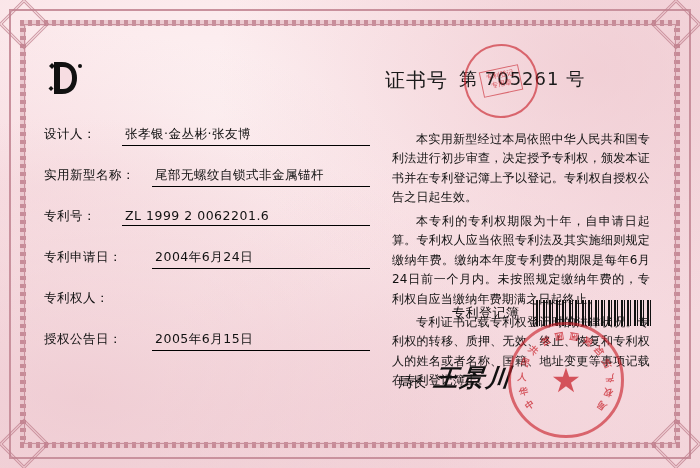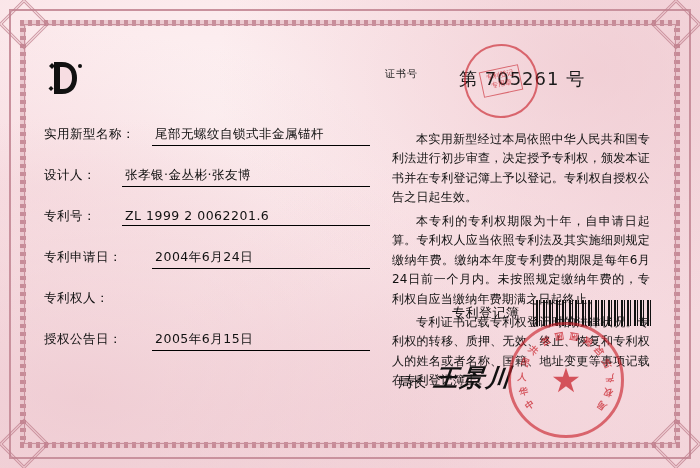--- a/index.html
+++ b/index.html
@@ -96,21 +96,21 @@
     font-family: "DejaVu Sans", sans-serif;
     font-size: 29px;
     font-weight: bold;
     letter-spacing: 1px;
     color: #1a1a1a;
     white-space: nowrap;
   }
   #cert-no-label {
     position: absolute;
     left: 345px; top: 13px;
-    font-size: 10px;
+    font-size: 20px;
     color: #1a1a1a;
     letter-spacing: 1px;
   }
   #cert-no-value {
     position: absolute;
     left: 419px; top: 13px;
     font-size: 18px;
     color: #1a1a1a;
     letter-spacing: 1px;
     white-space: nowrap;
@@ -316,27 +316,27 @@
         <circle cx="34" cy="10" r="2" fill="#111"></circle>
       </svg>
     </div>
     <div id="cert-no-label">证书号</div>
     <div id="cert-no-value">第 705261 号</div>
   </div>
 
   <div id="fields">
 
     <div class="field-row">
+      <span class="field-label">设计人：</span>
+      <span class="field-value fv-design">张孝银·金丛彬·张友博</span>
+    </div>
+
+    <div class="field-row">
       <span class="field-label">实用新型名称：</span>
       <span class="field-value fv-name">尾部无螺纹自锁式非金属锚杆</span>
-    </div>
-
-    <div class="field-row">
-      <span class="field-label">设计人：</span>
-      <span class="field-value fv-design">张孝银·金丛彬·张友博</span>
     </div>
 
     <div class="field-row">
       <span class="field-label">专利号：</span>
       <span class="field-value fv-patno">ZL 1999 2 0062201.6</span>
     </div>
 
     <div class="field-row">
       <span class="field-label">专利申请日：</span>
       <span class="field-value fv-appdate">2004年6月24日</span>

